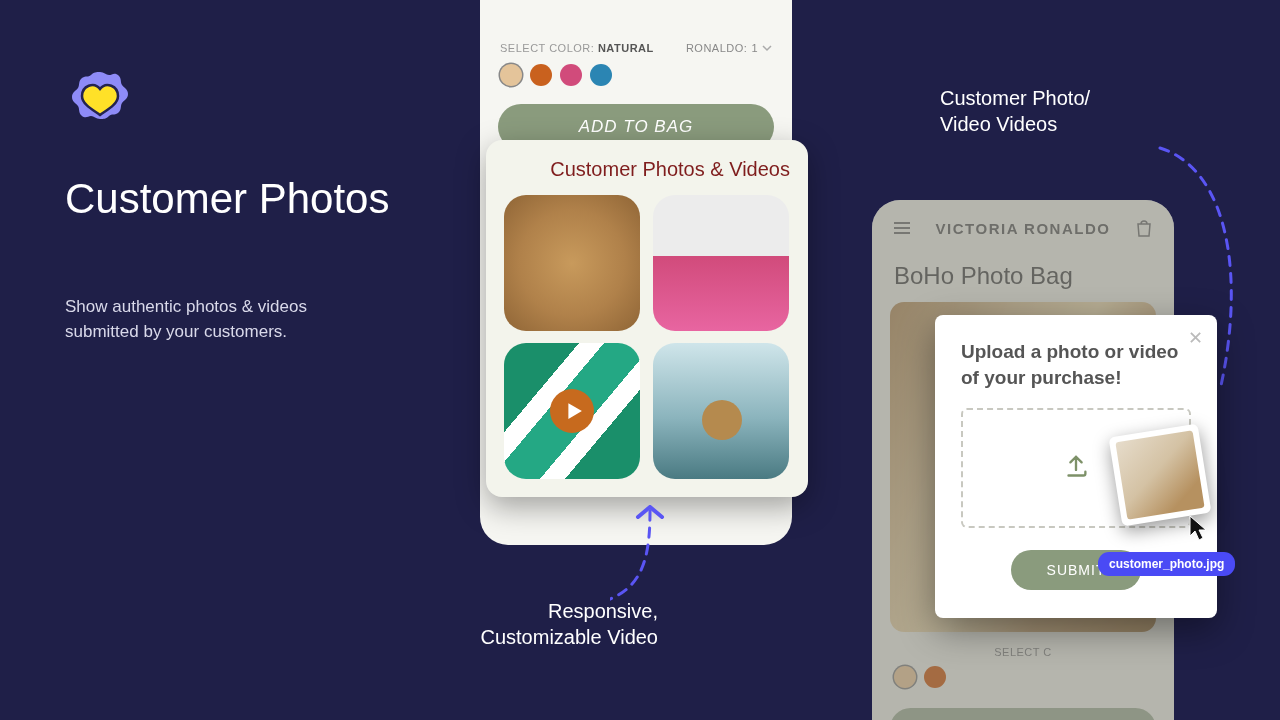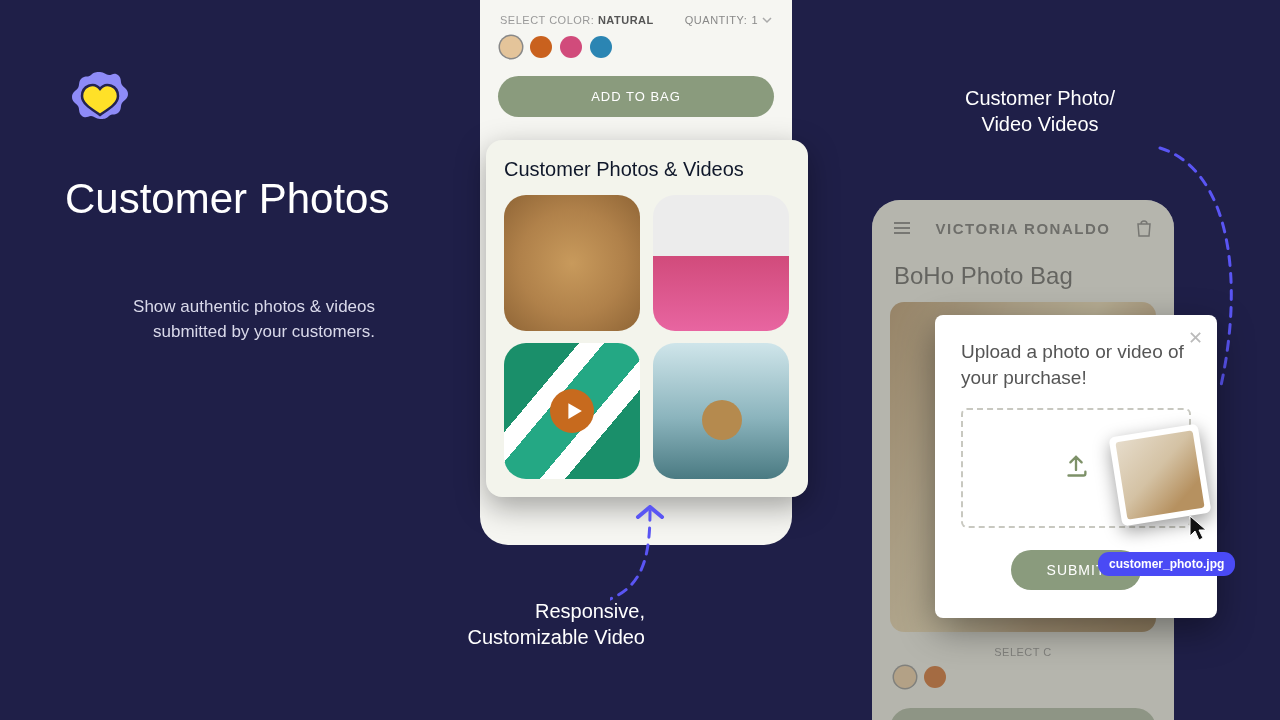--- a/index.html
+++ b/index.html
@@ -1,56 +1,56 @@
 <!DOCTYPE html>
 <html><head>
 <meta charset="utf-8">
 <style>
 *{box-sizing:border-box;margin:0;padding:0;}
 body{width:1280px;height:720px;background:#1f1f48;font-family:-apple-system,BlinkMacSystemFont,'Segoe UI',sans-serif;overflow:hidden;position:relative;}
 .logo{position:absolute;top:70px;left:70px;}
 .logo svg{width:60px;height:60px;}
 .headline{position:absolute;top:175px;left:65px;color:#fff;font-size:42px;font-weight:500;line-height:1.15;}
-.subhead{position:absolute;top:295px;left:65px;color:#d9d9ea;font-size:17px;line-height:1.45;max-width:310px;text-align:right;}
+.subhead{position:absolute;top:295px;left:65px;color:#d9d9ea;font-size:17px;line-height:1.45;max-width:310px;}
 
 .phone1{position:absolute;top:0;left:480px;width:312px;height:545px;background:#f6f6f2;border-radius:0 0 28px 28px;}
 .p1-top{padding:14px 20px 2px;}
-.sel-row{display:flex;justify-content:space-between;font-size:11px;letter-spacing:.5px;color:#999;}
+.sel-row{display:flex;justify-content:space-between;font-size:11px;letter-spacing:.5px;color:#999;margin-top:28px;}
 .sel-row b{font-weight:600;color:#555;}
 .qty{display:flex;align-items:center;gap:4px;color:#888;}
 .swatches{display:flex;gap:8px;margin-top:10px;}
 .sw{width:22px;height:22px;border-radius:50%;}
 .sw.sel{box-shadow:0 0 0 1.5px #888;}
-.add-bag{margin:16px 18px 0;background:#8a9b7d;color:#fff;text-align:center;padding:13px;border-radius:24px;font-size:13px;letter-spacing:1px;}
+.add-bag{margin:16px 18px 0;background:#8a9b7d;color:#fff;text-align:center;padding:13px;border-radius:24px;font-size:17px;letter-spacing:1px;font-style:italic;}
 
 .widget{position:absolute;top:140px;left:486px;width:322px;background:#f3f4ec;border-radius:16px;box-shadow:0 10px 30px rgba(0,0,0,.35);padding:18px;}
-.w-title{color:#0f172a;font-size:20px;font-weight:500;text-align:left;margin-bottom:14px;}
+.w-title{color:#7f1d1d;font-size:20px;font-weight:500;text-align:right;margin-bottom:14px;}
 .grid{display:grid;grid-template-columns:1fr 1fr;gap:12px;}
 .tile{width:136px;height:136px;border-radius:22px;position:relative;overflow:hidden;}
 .play{position:absolute;top:50%;left:50%;transform:translate(-50%,-50%);width:44px;height:44px;border-radius:50%;background:#c76a1e;display:flex;align-items:center;justify-content:center;}
 .play svg{width:18px;height:18px;fill:#fff;margin-left:3px;}
 
-.cap1{position:absolute;top:598px;left:385px;color:#fff;font-size:20px;text-align:right;width:260px;line-height:1.3;}
+.cap1{position:absolute;top:598px;left:398px;color:#fff;font-size:20px;text-align:right;width:260px;line-height:1.3;}
 .arrow1{position:absolute;top:505px;left:610px;}
-.cap2{position:absolute;top:85px;left:940px;color:#fff;font-size:20px;text-align:center;width:200px;line-height:1.3;}
+.cap2{position:absolute;top:85px;left:940px;color:#fff;font-size:20px;text-align:left;width:200px;line-height:1.3;}
 .arrow2{position:absolute;top:140px;left:1150px;}
 
 .phone2{position:absolute;top:200px;left:872px;width:302px;height:520px;background:#e8e8e1;border-radius:28px 28px 0 0;opacity:1;}
 .p2-dim{position:absolute;inset:0;background:rgba(120,120,110,.45);border-radius:28px 28px 0 0;}
 .p2-bar{position:relative;display:flex;align-items:center;justify-content:space-between;padding:18px 20px 14px;}
 .p2-bar span{font-size:15px;letter-spacing:1.5px;color:#666;font-weight:bold;}
 .p2-title{padding:10px 22px 6px;font-size:24px;color:#555;}
 .p2-img{margin:6px 18px;height:330px;border-radius:14px;background:linear-gradient(115deg,#b08e62 0%,#d5bf98 30%,#e8d7b0 50%,#c4a478 70%,#a98758 100%);}
 .p2-sel{padding:8px 22px 2px;font-size:11px;letter-spacing:.5px;color:#888;text-align:center;}
 .p2-sw{display:flex;gap:8px;padding:6px 22px;}
 .p2-add{margin:14px 18px 0;background:#8a9b7d;color:#fff;text-align:center;padding:13px;border-radius:24px;font-size:13px;letter-spacing:1px;opacity:.75;}
 
 .modal{position:absolute;top:315px;left:935px;width:282px;background:#fff;border-radius:8px;box-shadow:0 12px 36px rgba(0,0,0,.4);padding:24px 26px 28px;}
 .modal .x{position:absolute;top:12px;right:14px;color:#bbb;font-size:18px;cursor:pointer;}
-.modal h3{font-size:19px;font-weight:400;color:#555;line-height:1.35;margin-bottom:18px;}
+.modal h3{font-size:19px;font-weight:700;color:#555;line-height:1.35;margin-bottom:18px;}
 .drop{height:120px;border:2px dashed #c8c8c0;border-radius:6px;display:flex;align-items:center;justify-content:center;margin-bottom:22px;}
 .drop svg{width:30px;height:30px;}
 .submit{background:#8a9b7d;color:#fff;padding:12px 36px;border-radius:24px;font-size:14px;letter-spacing:1px;margin:0 auto;display:block;width:fit-content;}
 
 .drag-photo{position:absolute;top:430px;left:1115px;width:90px;height:90px;background:#fff;border-radius:6px;padding:6px;box-shadow:0 6px 18px rgba(0,0,0,.4);transform:rotate(-9deg);}
 .drag-photo .inner{width:100%;height:100%;border-radius:3px;background:linear-gradient(140deg,#e6dccb 0%,#d4c2a4 45%,#b69160 80%);}
 .cursor{position:absolute;top:514px;left:1188px;}
 .chip{position:absolute;top:552px;left:1098px;background:#4a4af5;color:#fff;font-size:12px;font-weight:600;padding:5px 11px;border-radius:11px;}
 .drop-arrow{position:absolute;top:395px;left:1183px;}
 
@@ -77,21 +77,21 @@
 <h1 class="headline">
   <span>Customer Photos</span><br>
 </h1>
 <p class="subhead">Show authentic photos &amp; videos submitted by your customers.</p>
 
 <div class="phone1">
   <div class="p1-top">
     <div class="sel-row">
       <span><span>SELECT COLOR:</span> <b>NATURAL</b></span>
       <span class="qty">
-        <span>QUANTITY:</span> 
+        <span>RONALDO:</span> 
           <span>1</span>
         <svg width="10" height="10" viewBox="0 0 10 10">
             <path d="M1 3l4 4 4-4" stroke="#aaa" stroke-width="1.5" fill="none"></path>
           </svg>
       </span>
     </div>
     <div class="swatches">
       <div class="sw sel" style="background:#e4c49a"></div>
       <div class="sw" style="background:#c9611e"></div>
       <div class="sw" style="background:#d14b7b"></div>

